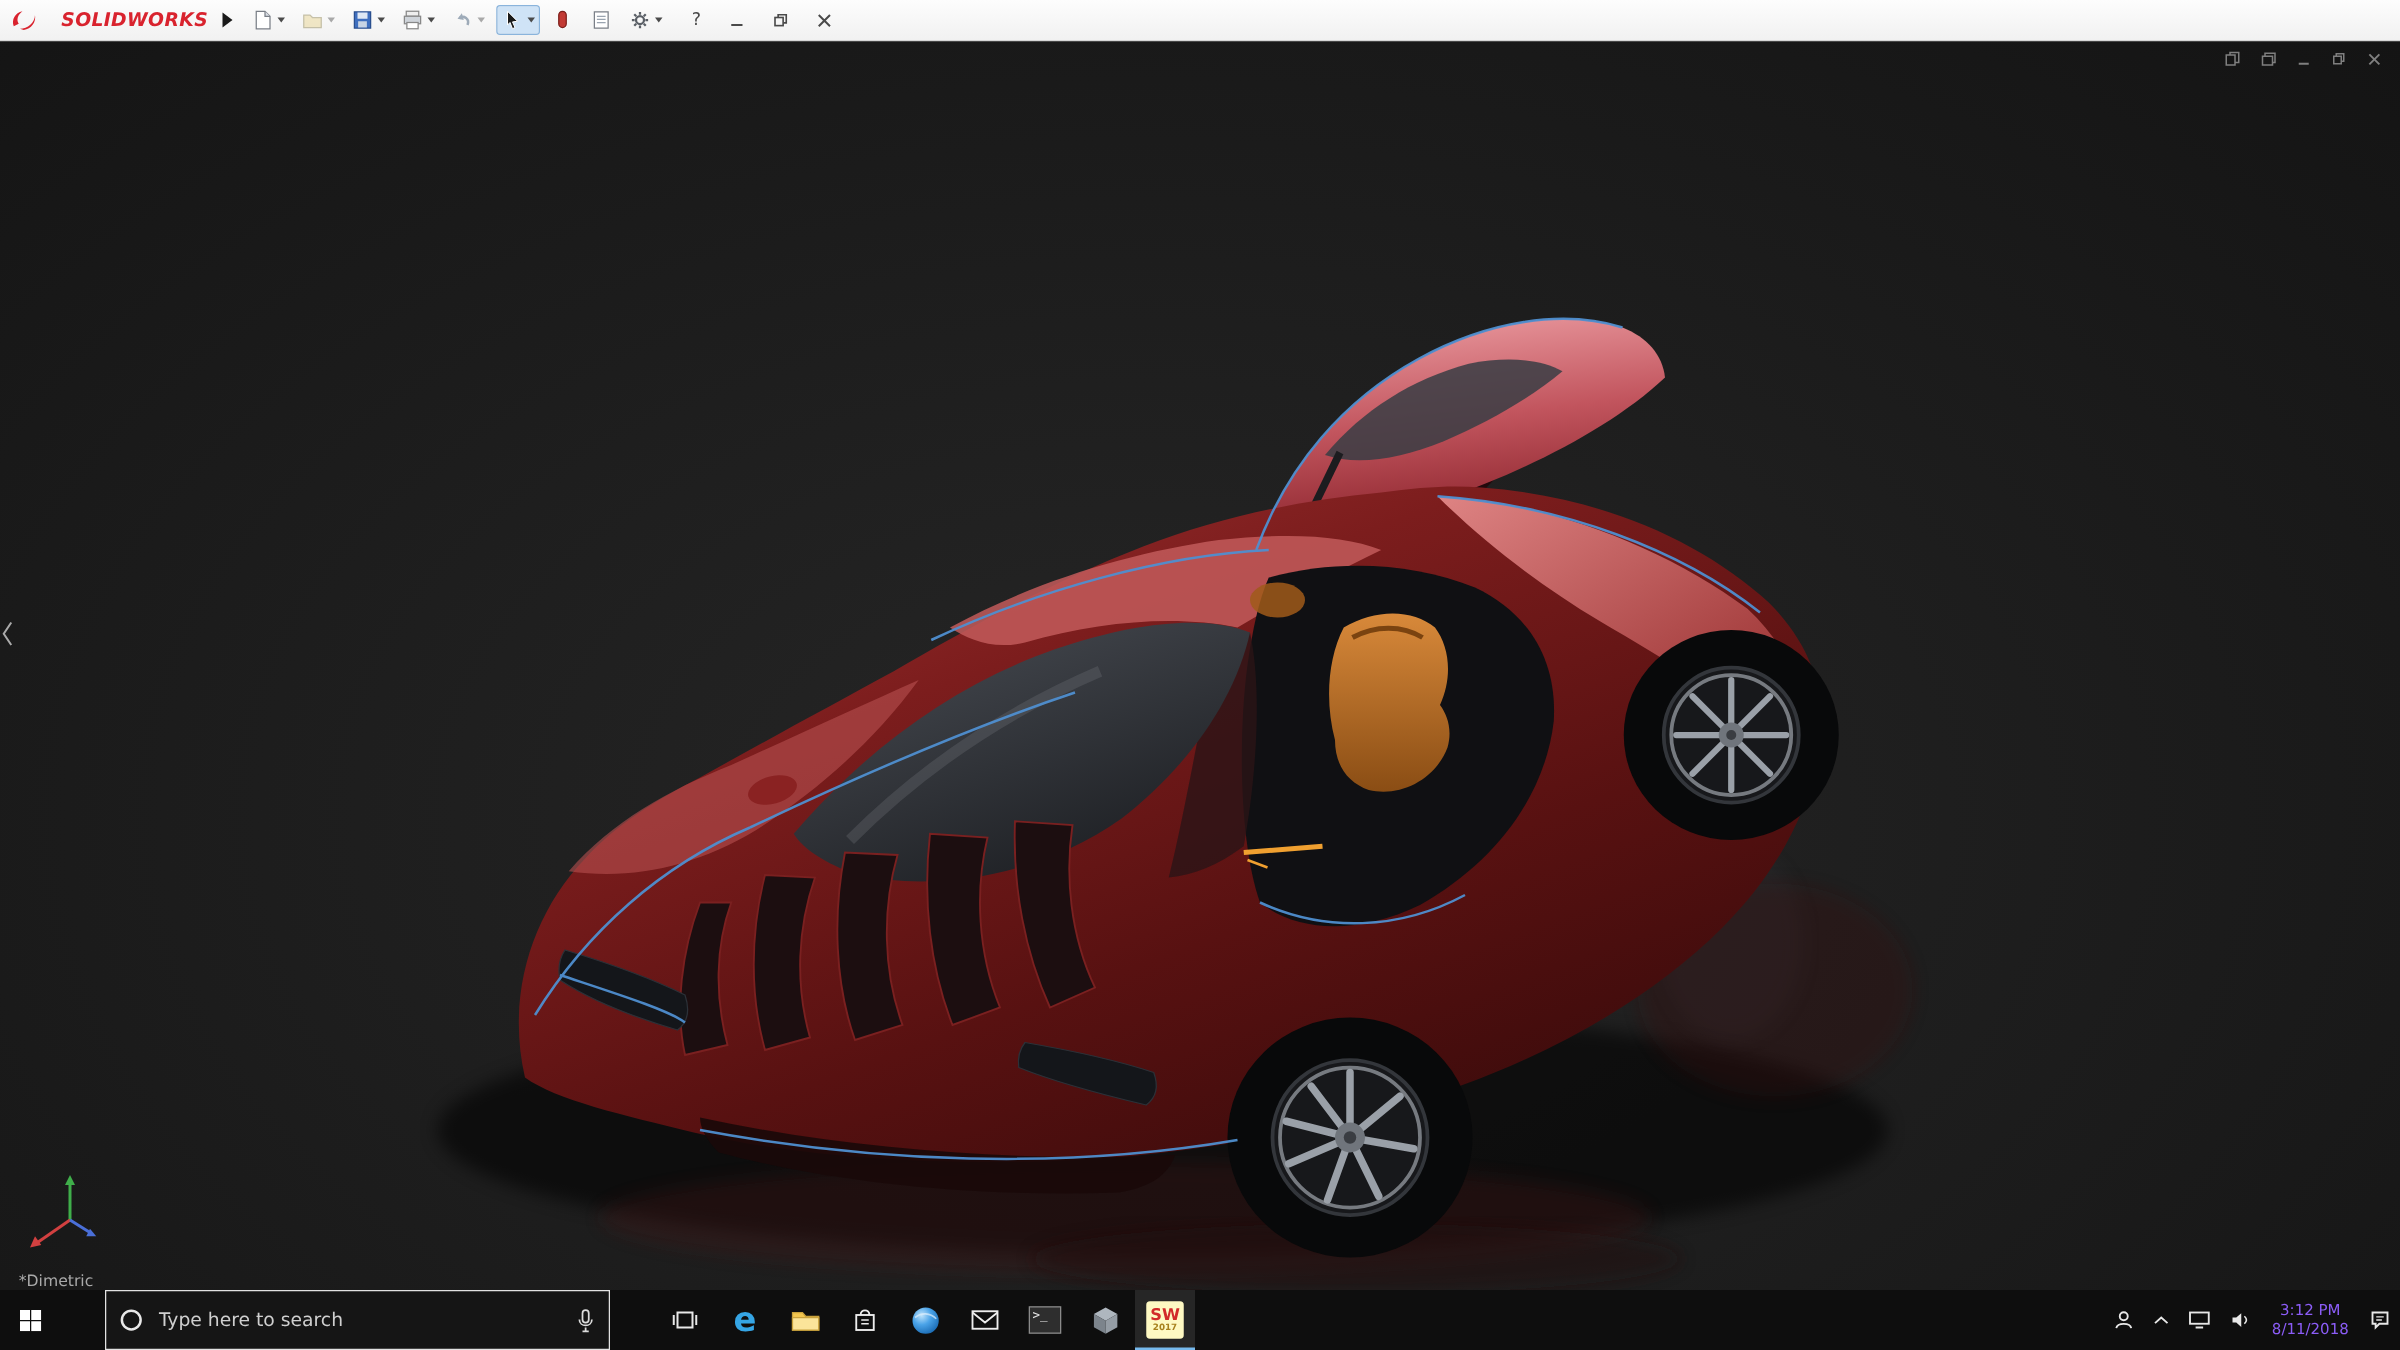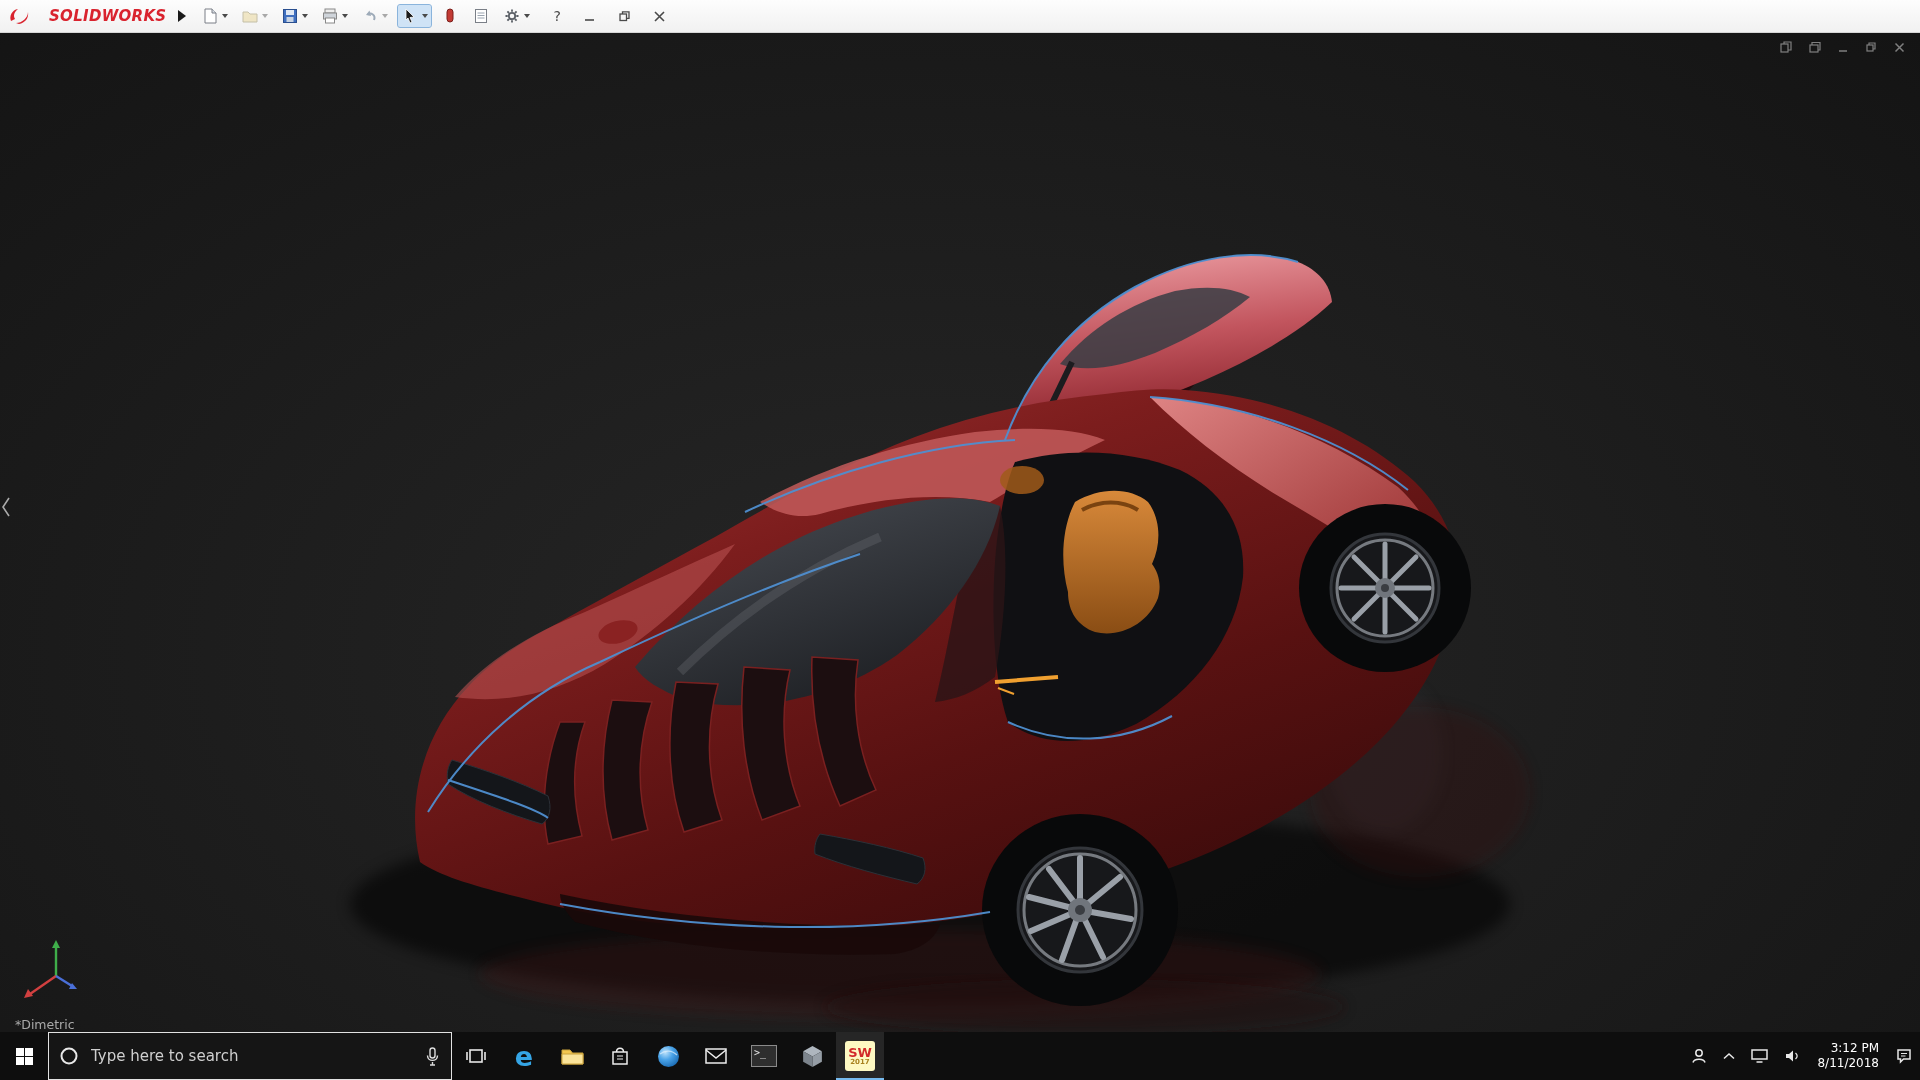--- a/index.html
+++ b/index.html
@@ -35,41 +35,41 @@
   }
   .car-svg{position:absolute;top:0;left:0;width:100%;height:100%;}
   .child-ctrls{position:absolute;top:8px;right:14px;display:flex;gap:15px;align-items:center;opacity:.8;z-index:3;}
   .child-ctrls span{cursor:pointer;display:flex;}
   .view-label{position:absolute;left:15px;bottom:0px;color:#a9a9a9;font-size:12.5px;z-index:3;}
   .triad{position:absolute;left:14px;bottom:20px;z-index:3;cursor:pointer;}
   .collapse-tab{position:absolute;left:0;top:463px;z-index:3;cursor:pointer;opacity:.8;}
   
   .taskbar{
     position:absolute;bottom:0;left:0;right:0;height:48px;background:#0e0e0e;
-    display:flex;align-items:center;z-index:20;
+    display:flex;align-items:center;z-index:20;gap:36px;
   }
   .start-btn{width:48px;height:48px;display:flex;align-items:center;justify-content:center;cursor:pointer;}
   .search-box{
     width:404px;height:48px;background:#151515;border:1px solid #e2e2e2;box-sizing:border-box;
     display:flex;align-items:center;gap:10px;padding:0 10px;cursor:text;
   }
   .search-box input{flex:1;background:transparent;border:none;outline:none;color:#d8d8d8;font-size:15px;font-family:inherit;}
   .search-box input::placeholder{color:#cfcfcf;opacity:1;}
   .apps{display:flex;height:48px;}
   .app{width:48px;height:48px;display:flex;align-items:center;justify-content:center;cursor:pointer;position:relative;}
   .app.active{background:rgba(255,255,255,.10);box-shadow:inset 0 -2px 0 #76b9ed;}
   .edge-e{color:#35a5e5;font-size:27px;font-weight:bold;line-height:1;}
   .term-icon{width:26px;height:22px;background:#2e2e2e;border:1px solid #8a8a8a;color:#e8e8e8;
     font-family:"DejaVu Sans Mono","Liberation Mono",monospace;font-size:10px;display:flex;align-items:flex-start;padding:1px 2px;box-sizing:border-box;}
   .sw-icon{width:30px;height:30px;background:#fef9c3;border-radius:3px;display:flex;flex-direction:column;align-items:center;justify-content:center;line-height:1;}
   .sw-icon .sw-g{color:#d22a2a;font-weight:bold;font-size:13px;}
   .sw-icon .sw-y{color:#a8811e;font-size:7px;font-weight:bold;}
   .tray{margin-left:auto;display:flex;align-items:center;height:48px;}
   .tray-item{height:48px;display:flex;align-items:center;justify-content:center;padding:0 7px;cursor:pointer;}
-  .clock{color:#ffffff;font-size:12px;text-align:right;line-height:15px;padding:0 9px;}
+  .clock{color:#8b5cf6;font-size:12px;text-align:center;line-height:15px;padding:0 9px;}
 </style>
 </head>
 <body>
 
 <div class="titlebar">
   <div class="logo">
     <svg width="22" height="18" viewBox="0 0 22 18">
       <path d="M3 14 C 1 9 4 3 10 2 C 6 5 5 9 7 12 Z" fill="#d9232e"></path>
       <path d="M8 16 C 14 16 20 11 20 5 C 21 11 17 16 11 17 Z" fill="#d9232e"></path>
     </svg>

